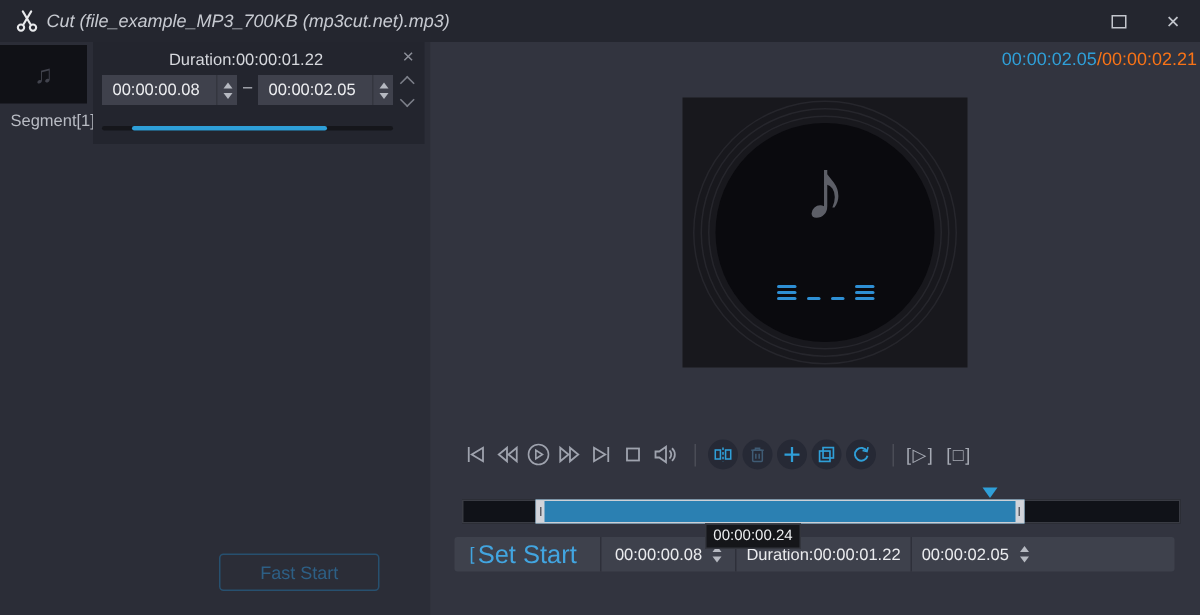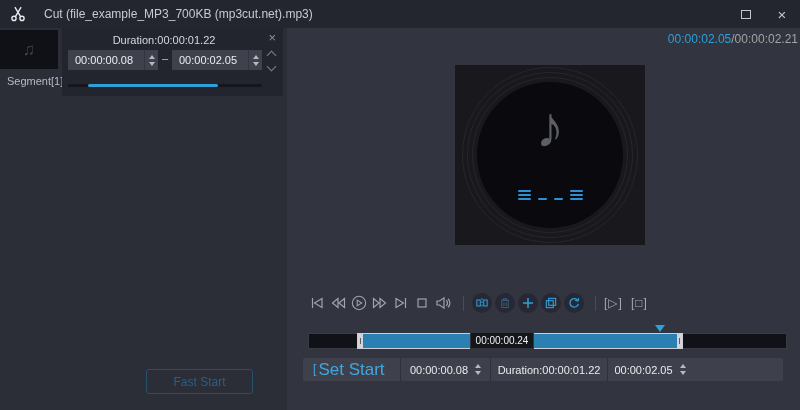--- a/index.html
+++ b/index.html
@@ -3,21 +3,21 @@
 <meta charset="utf-8">
 <style>
   * { margin:0; padding:0; box-sizing:border-box; }
   html,body { width:800px; height:410px; background:#1a1b20; }
   body { font-family:"Liberation Sans", sans-serif; }
   #app { position:relative; width:800px; height:410px; overflow:hidden; background:#32343f; }
 
   
   .titlebar { position:absolute; left:0; top:0; width:800px; height:28px; background:#24262f; display:flex; align-items:center; z-index:30; }
   .titlebar .app-icon { margin-left:10px; width:16px; height:16px; color:#e8e9ec; }
-  .titlebar .title { margin-left:18px; font-size:12px; color:#c7cad1; }
+  .titlebar .title { margin-left:5px; font-size:12px; color:#c7cad1;font-style:italic; }
   .win-controls { position:absolute; right:0; top:0; height:28px; display:flex; align-items:center; }
   .win-btn { width:36px; height:28px; display:flex; align-items:center; justify-content:center; color:#c3c6cd; cursor:default; }
   .max-glyph { width:10px; height:9px; border:1px solid #c3c6cd; }
   .close-glyph { font-size:15px; line-height:1; }
 
   
   .left-panel { position:absolute; left:0; top:28px; width:287px; height:382px; background:#2b2d37; }
   .seg-thumb { position:absolute; left:0; top:2px; width:58px; height:39px; background:#101116; display:flex; align-items:center; justify-content:center; }
   .seg-thumb .note { color:#41434d; font-size:17px; }
   .seg-label { position:absolute; left:7px; top:47px; font-size:11px; color:#b8bbc3; }
@@ -62,32 +62,32 @@
   .controls { position:absolute; left:21px; top:263px; width:492px; height:24px; display:flex; align-items:center; }
   .t-icon { width:17px; height:17px; color:#9fa3ae; margin-right:4px; display:flex; align-items:center; justify-content:center; }
   .t-icon svg { width:16px; height:16px; }
   .v-sep { width:1px; height:15px; background:#4a4c56; margin:0 8px; }
   .circle-btn { width:20px; height:20px; border-radius:50%; background:#262935; color:#2f9fd8; display:flex; align-items:center; justify-content:center; margin-right:3px; }
   .circle-btn svg { width:12px; height:12px; }
   .circle-btn.dim { color:#3f5b74; }
   .clip-btn { font-size:12px; color:#a6aab4; margin-right:8px; letter-spacing:1px; }
   .time-display { position:absolute; right:2px; top:4px; font-size:12px; }
   .time-display .cur { color:#2f9fd8; }
-  .time-display .tot { color:#a3a3a3; }
+  .time-display .tot { color:#f97316; }
 
   
   .timeline { position:absolute; left:21px; top:305px; width:479px; height:16px; background:#101218; border:1px solid #393b43; }
   .selection { position:absolute; left:48px; top:-1px; width:326px; height:16px; background:#2b80b2; border:1px solid #ccd0d6; }
   .handle { position:absolute; top:0; width:5px; height:100%; background:#d2d4da; }
   .handle::after { content:""; position:absolute; left:2px; top:4px; width:1px; height:6px; background:#5a5c64; }
   .handle.l { left:0; }
   .handle.r { right:0; }
   .playhead { position:absolute; left:368px; top:297px; width:0; height:0; border-left:5px solid transparent; border-right:5px solid transparent; border-top:7px solid #2f9fd8; }
 
-  .tooltip { position:absolute; left:183px; top:304px; width:64px; height:17px; background:#15161a; border:1px solid #33353d; color:#eef0f2; font-size:10px; display:flex; align-items:center; justify-content:center; z-index:10; }
+  .tooltip { position:absolute; left:183px; top:321px; width:64px; height:17px; background:#15161a; border:1px solid #33353d; color:#eef0f2; font-size:10px; display:flex; align-items:center; justify-content:center; z-index:10; }
 
   
   .cut-bar { position:absolute; left:16px; top:330px; width:480px; height:23px; background:#3e414c; border-radius:2px; display:flex; }
   .cb-sec { position:relative; height:100%; display:flex; align-items:center; justify-content:center; }
   .cb-sec + .cb-sec { border-left:1px solid #2e303a; }
   .cb-sec.s1 { width:97px; } .cb-sec.s2 { width:90px; } .cb-sec.s3 { width:117px; } .cb-sec.s4 { width:85px; } .cb-sec.s5 { width:91px; }
   .cb-blue { color:#42a5e0; font-size:17px; }
   .cb-white { color:#eaebee; font-size:11px; }
   .cb-bracket { position:absolute; color:#42a5e0; font-size:12px; top:4px; }
   .cb-bracket.bl { left:10px; } .cb-bracket.br { right:10px; }

